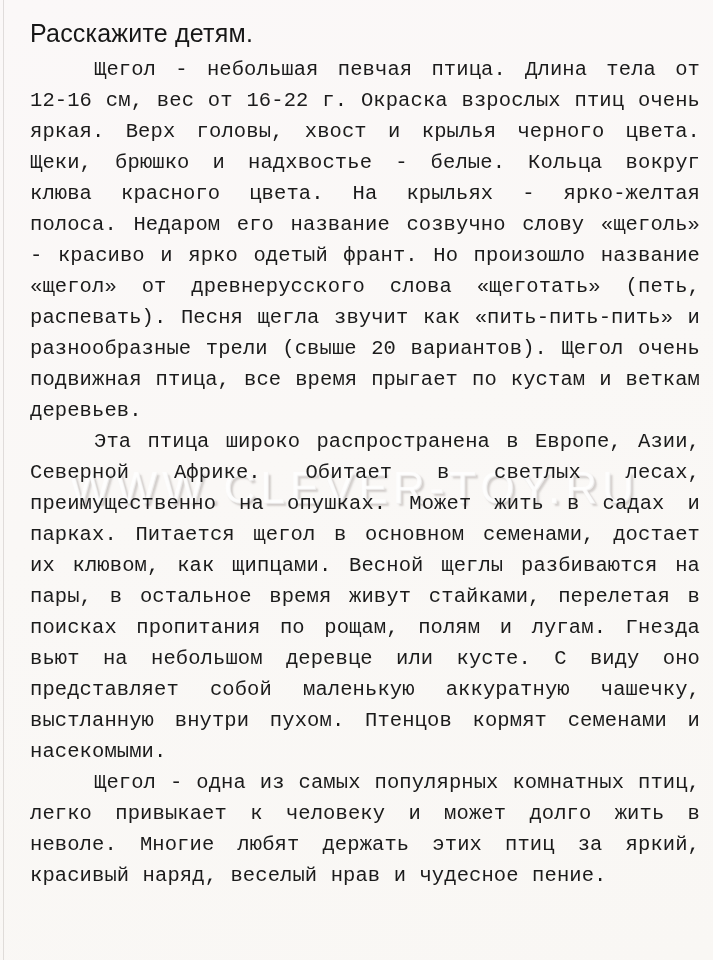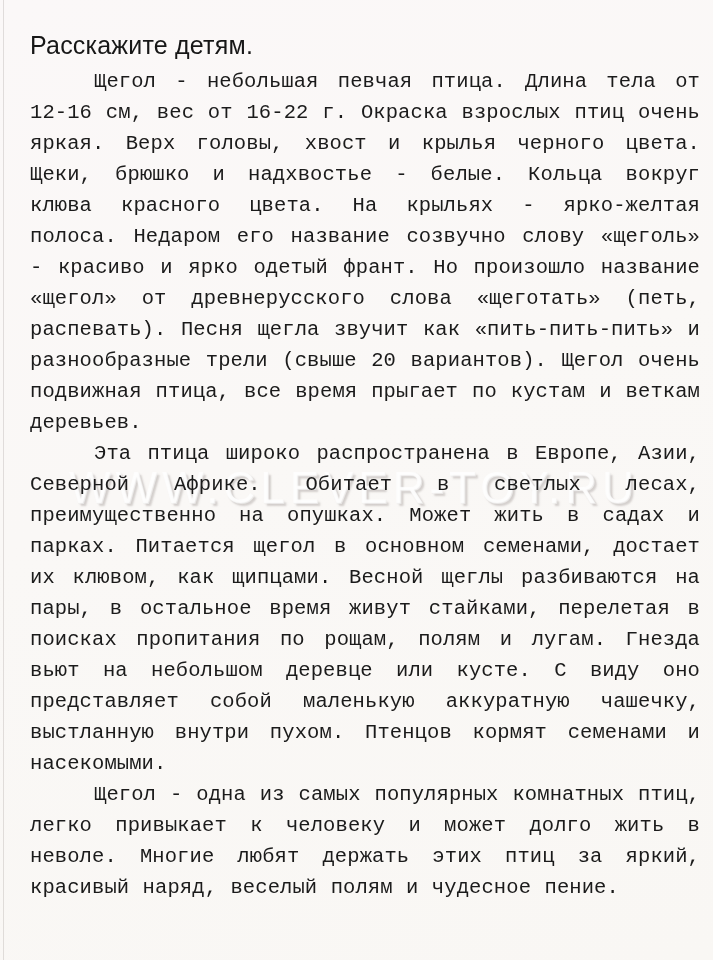--- a/index.html
+++ b/index.html
@@ -24,21 +24,21 @@
     width: 1px;
     height: 100%;
     background: rgba(175,170,167,0.35);
   }
   .content {
     position: relative;
     z-index: 2;
     padding: 18px 13px 0 30px;
   }
   .doc-title {
-    margin: 12px 0 5px 0;
+    margin: 0 0 5px 0;
     font-size: 25px;
     font-weight: normal;
     letter-spacing: 0.2px;
     line-height: 1.25;
     color: #171717;
   }
   .doc-paragraph {
     margin: 0;
     font-size: 20.5px;
     line-height: 31px;
@@ -75,15 +75,15 @@
 
   <div class="watermark">WWW.CLEVER-TOY.RU</div>
 
   <div class="content">
     <h1 class="doc-title">Расскажите детям.</h1>
 
     <p class="doc-paragraph">Щегол - небольшая певчая птица. Длина тела от 12-16 см, вес от 16-22 г. Окраска взрослых птиц очень яркая. Верх головы, хвост и крылья черного цвета. Щеки, брюшко и надхвостье - белые. Кольца вокруг клюва красного цвета. На крыльях - ярко-желтая полоса. Недаром его название созвучно слову «щеголь» - красиво и ярко одетый франт. Но произошло название «щегол» от древнерусского слова «щеготать» (петь, распевать). Песня щегла звучит как «пить-пить-пить» и разнообразные трели (свыше 20 вариантов). Щегол очень подвижная птица, все время прыгает по кустам и веткам деревьев.</p>
 
     <p class="doc-paragraph">Эта птица широко распространена в Европе, Азии, Северной Африке. Обитает в светлых лесах, преимущественно на опушках. Может жить в садах и парках. Питается щегол в основном семенами, достает их клювом, как щипцами. Весной щеглы разбиваются на пары, в остальное время живут стайками, перелетая в поисках пропитания по рощам, полям и лугам. Гнезда вьют на небольшом деревце или кусте. С виду оно представляет собой маленькую аккуратную чашечку, выстланную внутри пухом. Птенцов кормят семенами и насекомыми.</p>
 
-    <p class="doc-paragraph">Щегол - одна из самых популярных комнатных птиц, легко привыкает к человеку и может долго жить в неволе. Многие любят держать этих птиц за яркий, красивый наряд, веселый полям и чудесное пение.</p>
+    <p class="doc-paragraph">Щегол - одна из самых популярных комнатных птиц, легко привыкает к человеку и может долго жить в неволе. Многие любят держать этих птиц за яркий, красивый наряд, веселый нрав и чудесное пение.</p>
   </div>
 </div>
 
 </body></html>

